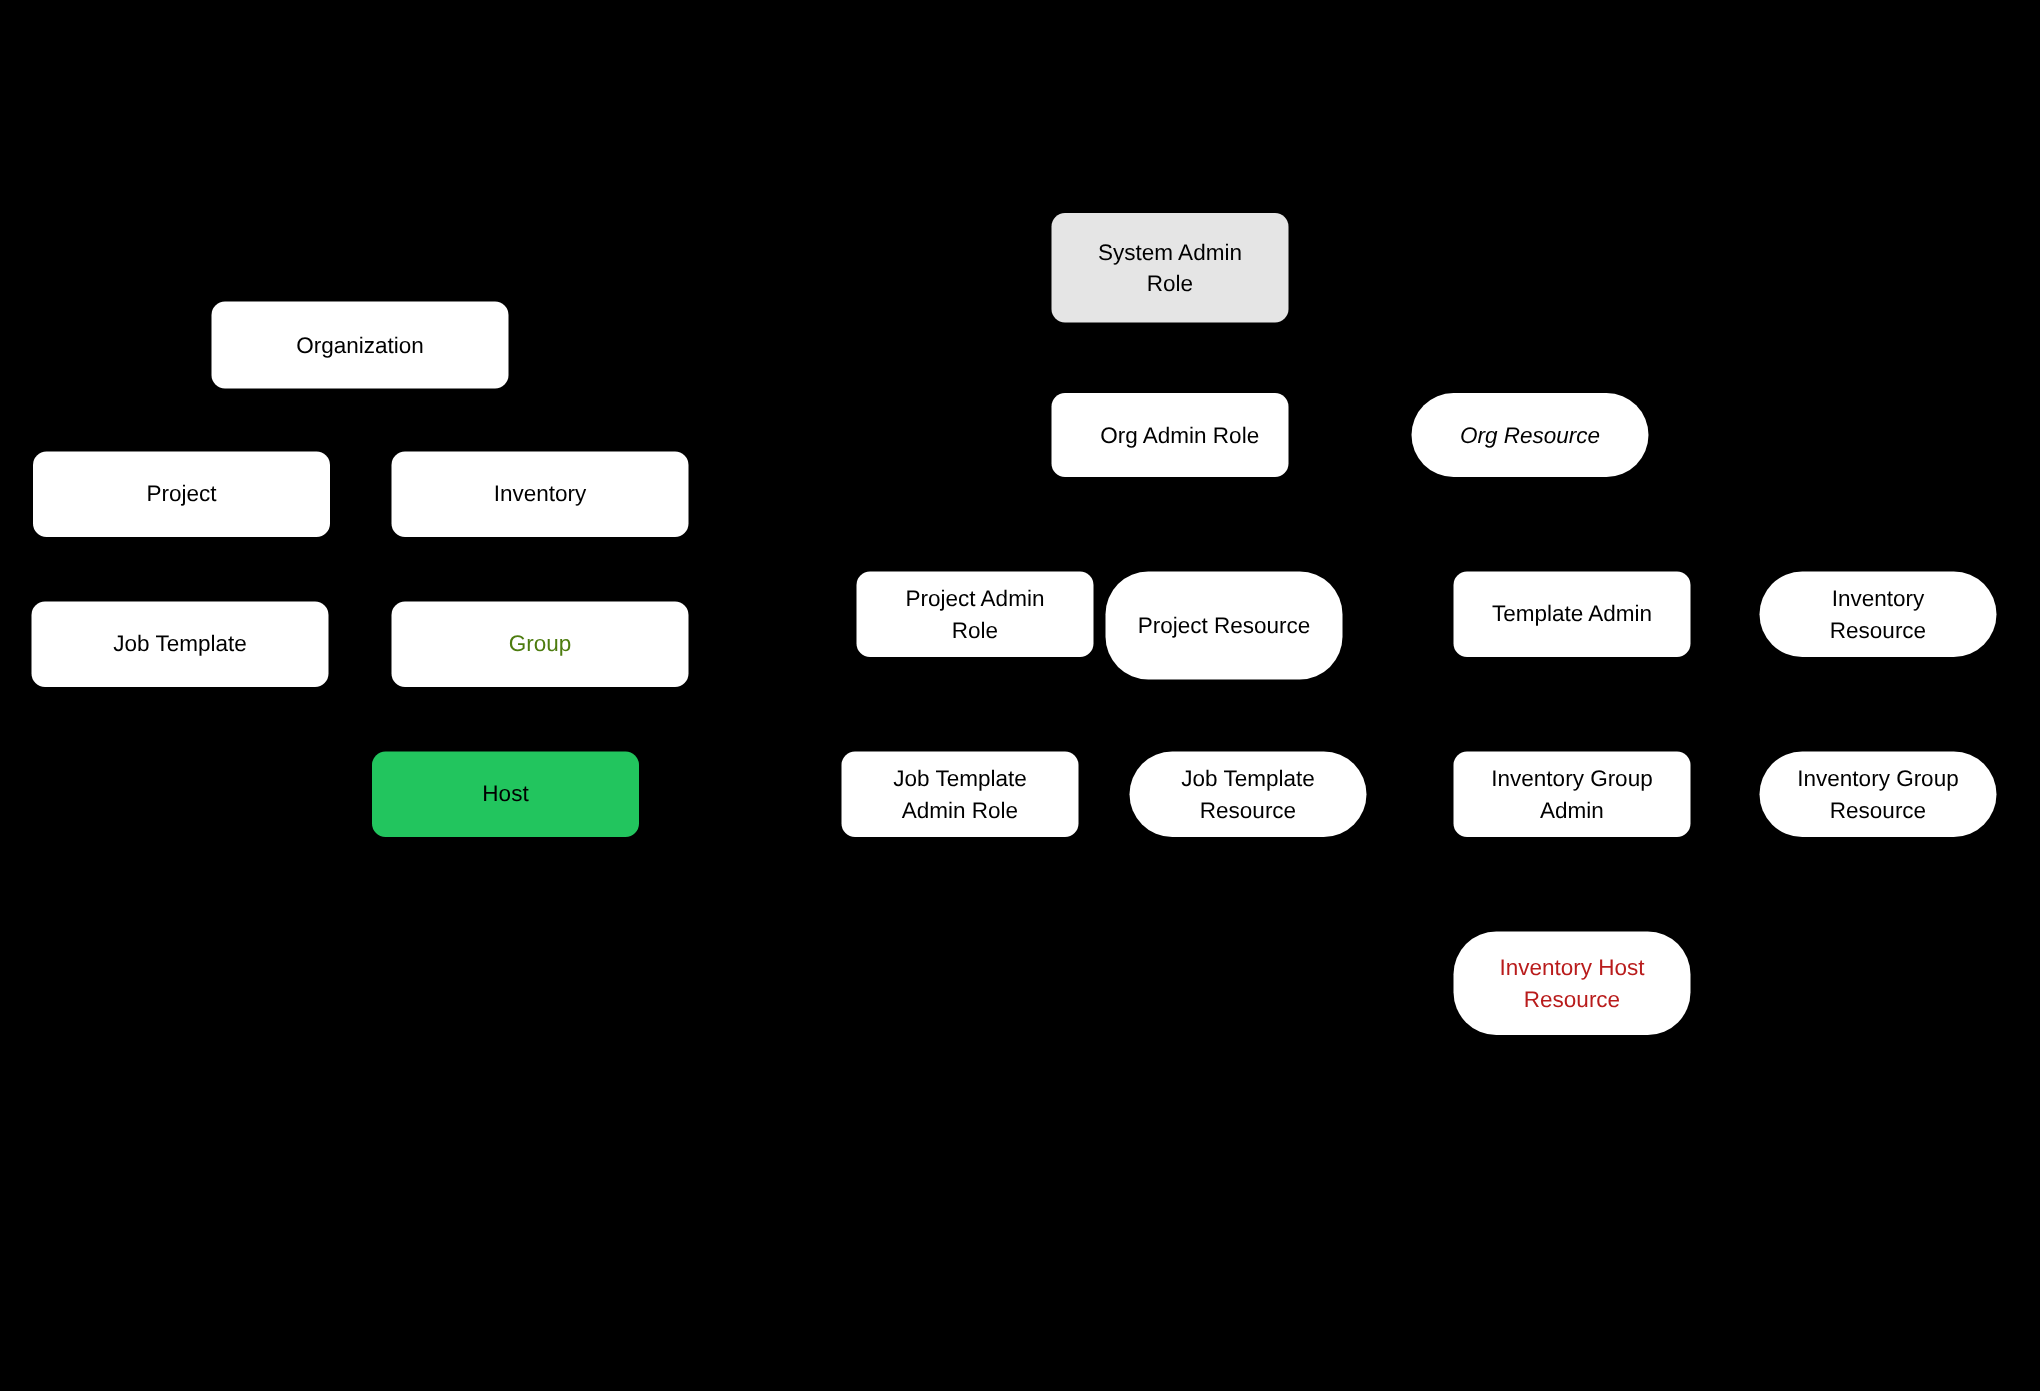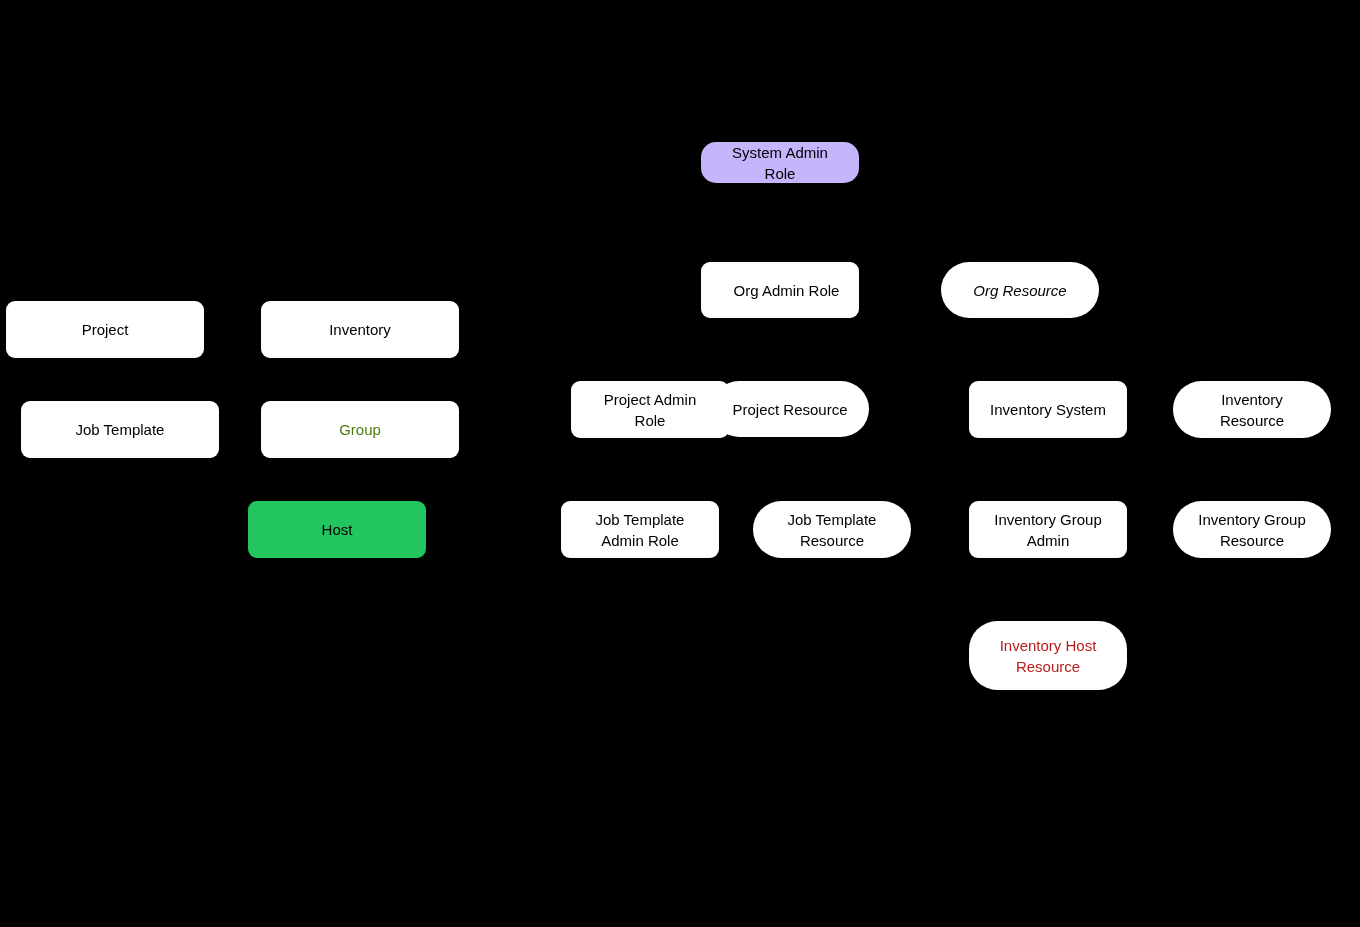--- a/index.html
+++ b/index.html
@@ -35,33 +35,34 @@
   .node .node-label {
     display: block;
     width: 100%;
     padding: 0 4px;
   }
 </style>
 </head>
 <body>
 
 <div id="canvas" style="width: 1360px; height: 927px; background: rgb(0, 0, 0);">
-    <div class="node" style="left: 6px; top: 301px; width: 198px; height: 57px; background: rgb(255, 255, 255); color: rgb(0, 0, 0);"><span class="node-label">Project</span></div>
+    <div class="node" style="left: 141px; top: 201px; width: 198px; height: 58px; background: rgb(255, 255, 255); color: rgb(0, 0, 0);"><span class="node-label">Organization</span></div>
+    <div class="node" style="left: 22px; top: 301px; width: 198px; height: 57px; background: rgb(255, 255, 255); color: rgb(0, 0, 0);"><span class="node-label">Project</span></div>
     <div class="node" style="left: 261px; top: 301px; width: 198px; height: 57px; background: rgb(255, 255, 255); color: rgb(0, 0, 0);"><span class="node-label">Inventory</span></div>
     <div class="node" style="left: 21px; top: 401px; width: 198px; height: 57px; background: rgb(255, 255, 255); color: rgb(0, 0, 0);"><span class="node-label">Job Template</span></div>
     <div class="node" style="left: 261px; top: 401px; width: 198px; height: 57px; background: rgb(255, 255, 255); color: #4d7c0f;"><span class="node-label">Group</span></div>
     <div class="node" style="left: 248px; top: 501px; width: 178px; height: 57px; background: #22c55e; color: rgb(0, 0, 0);"><span class="node-label">Host</span></div>
-    <div class="node" style="left: 701px; top: 142px; width: 158px; height: 41px; background: #c4b5fd; color: rgb(0, 0, 0); border-radius: 15px;"><span class="node-label">System Admin
+    <div class="node" style="left: 701px; top: 142px; width: 158px; height: 73px; background: #e5e5e5; color: rgb(0, 0, 0);"><span class="node-label">System Admin
 Role</span></div>
     <div class="node" style="left: 701px; top: 262px; width: 158px; height: 56px; background: rgb(255, 255, 255); color: rgb(0, 0, 0); padding-left: 13px;"><span class="node-label">Org Admin Role</span></div>
     <div class="node capsule" style="left: 941px; top: 262px; width: 158px; height: 56px; background: rgb(255, 255, 255); color: rgb(0, 0, 0); font-style: italic;"><span class="node-label">Org Resource</span></div>
     <div class="node" style="left: 571px; top: 381px; width: 158px; height: 57px; background: rgb(255, 255, 255); color: rgb(0, 0, 0);"><span class="node-label">Project Admin
 Role</span></div>
-    <div class="node capsule" style="left: 711px; top: 381px; width: 158px; height: 56px; background: rgb(255, 255, 255); color: rgb(0, 0, 0);"><span class="node-label">Project Resource</span></div>
-    <div class="node" style="left: 969px; top: 381px; width: 158px; height: 57px; background: rgb(255, 255, 255); color: rgb(0, 0, 0);"><span class="node-label">Inventory System</span></div>
+    <div class="node capsule" style="left: 737px; top: 381px; width: 158px; height: 72px; background: rgb(255, 255, 255); color: rgb(0, 0, 0);"><span class="node-label">Project Resource</span></div>
+    <div class="node" style="left: 969px; top: 381px; width: 158px; height: 57px; background: rgb(255, 255, 255); color: rgb(0, 0, 0);"><span class="node-label">Template Admin</span></div>
     <div class="node capsule" style="left: 1173px; top: 381px; width: 158px; height: 57px; background: rgb(255, 255, 255); color: rgb(0, 0, 0);"><span class="node-label">Inventory
 Resource</span></div>
     <div class="node" style="left: 561px; top: 501px; width: 158px; height: 57px; background: rgb(255, 255, 255); color: rgb(0, 0, 0);"><span class="node-label">Job Template
 Admin Role</span></div>
     <div class="node capsule" style="left: 753px; top: 501px; width: 158px; height: 57px; background: rgb(255, 255, 255); color: rgb(0, 0, 0);"><span class="node-label">Job Template
 Resource</span></div>
     <div class="node" style="left: 969px; top: 501px; width: 158px; height: 57px; background: rgb(255, 255, 255); color: rgb(0, 0, 0);"><span class="node-label">Inventory Group
 Admin</span></div>
     <div class="node capsule" style="left: 1173px; top: 501px; width: 158px; height: 57px; background: rgb(255, 255, 255); color: rgb(0, 0, 0);"><span class="node-label">Inventory Group
 Resource</span></div>

